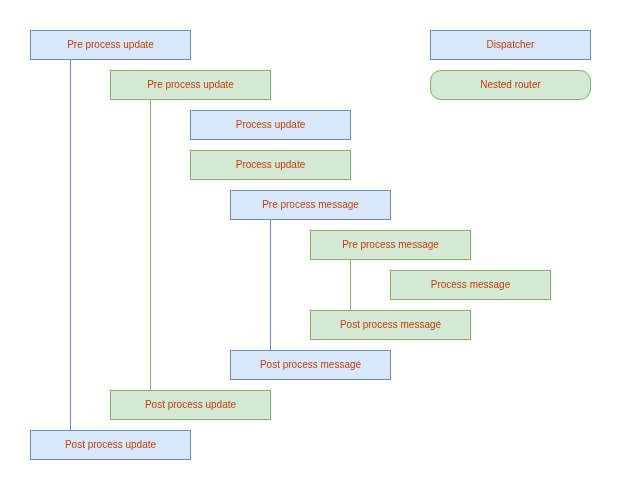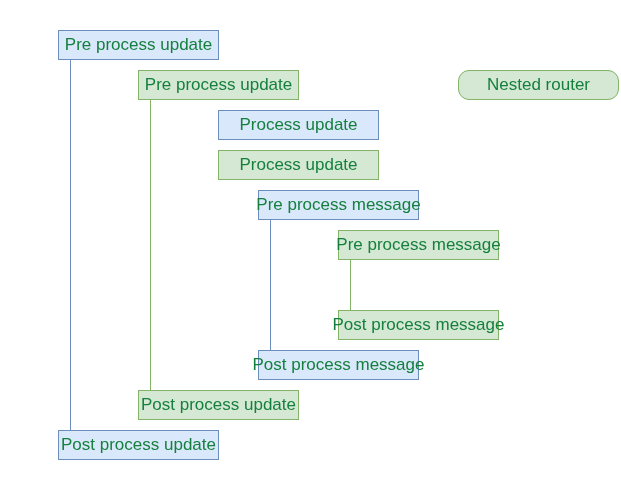--- a/index.html
+++ b/index.html
@@ -14,30 +14,29 @@
     background: #ffffff;
     font-family: "Liberation Sans", sans-serif;
     overflow: hidden;
   }
   .node {
     position: absolute;
     box-sizing: border-box;
     display: flex;
     align-items: center;
     justify-content: center;
-    font-size: 17px;
+    font-size: 10px;
     line-height: 1.2;
-    color: #15803d;
+    color: #c2410c;
     text-align: center;
     border-width: 1px;
     border-style: solid;
     z-index: 2;
     padding: 0 6px;
     white-space: nowrap;
-    margin-left: 28px;
   }
   .node.dispatcher {
     background: #dae8fc;
     border-color: #6c8ebf;
   }
   .node.router {
     background: #d5e8d4;
     border-color: #82b366;
   }
   .edge {
@@ -81,35 +80,41 @@
   </div>
 
   <div class="node dispatcher" style="left:230px; top:190px; width:161px; height:30px;">
     <span>Pre process message</span>
   </div>
 
   <div class="node router" style="left:310px; top:230px; width:161px; height:30px;">
     <span>Pre process message</span>
   </div>
 
+  <div class="node router" style="left:390px; top:270px; width:161px; height:30px;">
+    <span>Process message</span>
+  </div>
 
   <div class="node router" style="left:310px; top:310px; width:161px; height:30px;">
     <span>Post process message</span>
   </div>
 
   <div class="node dispatcher" style="left:230px; top:350px; width:161px; height:30px;">
     <span>Post process message</span>
   </div>
 
   <div class="node router" style="left:110px; top:390px; width:161px; height:30px;">
     <span>Post process update</span>
   </div>
 
   <div class="node dispatcher" style="left:30px; top:430px; width:161px; height:30px;">
     <span>Post process update</span>
   </div>
 
+  <div class="node dispatcher" style="left:430px; top:30px; width:161px; height:30px;">
+    <span>Dispatcher</span>
+  </div>
 
   <div class="node router" style="left:430px; top:70px; width:161px; height:30px;border-radius:11px;">
     <span>Nested router</span>
   </div>
 
 </div>
 
 </body></html>

